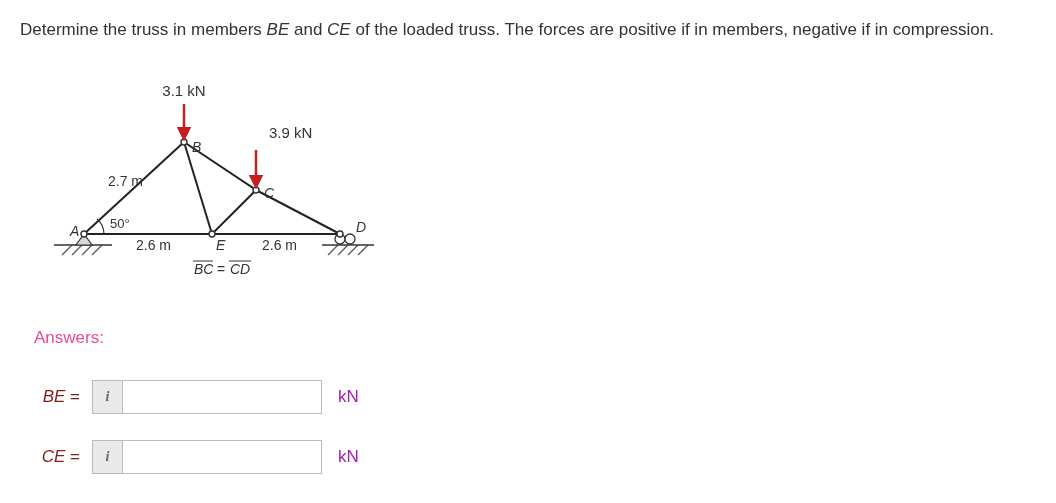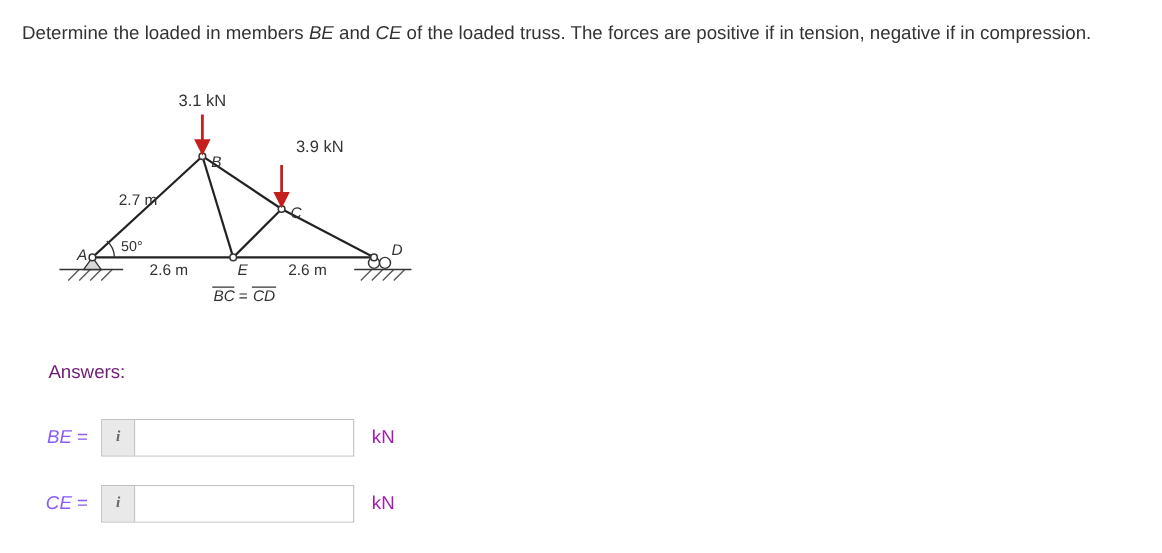--- a/index.html
+++ b/index.html
@@ -23,35 +23,35 @@
     .question em {
       font-style: italic;
     }
     .diagram-wrap {
       margin-left: 14px;
       margin-bottom: 22px;
       margin-top: 40px;
     }
     .answers-heading {
       font-size: 17px;
-      color: #701a75;
+      color: #ec4899;
       margin-bottom: 32px;
-      margin-left: 24px;
+      margin-left: 14px;
     }
     .answer-row {
       display: flex;
       align-items: center;
       margin-bottom: 26px;
       margin-left: 14px;
     }
     .answer-label {
       width: 46px;
       text-align: right;
       font-size: 17px;
-      color: #8b5cf6;
+      color: #7f1d1d;
       margin-right: 12px;
       font-style: italic;
     }
     .answer-label span.eq {
       font-style: normal;
     }
     .input-group {
       display: flex;
       align-items: stretch;
       border: 1px solid #bbb;
@@ -83,21 +83,21 @@
     .unit {
       font-size: 17px;
       color: #a21caf;
       margin-left: 16px;
     }
   </style>
 </head>
 <body>
 
 <div class="question">
-  <span>Determine the loaded in members </span><em>BE</em><span> and </span><em>CE</em><span> of the loaded truss. The forces are positive if in tension, negative if in compression.</span>
+  <span>Determine the truss in members </span><em>BE</em><span> and </span><em>CE</em><span> of the loaded truss. The forces are positive if in members, negative if in compression.</span>
 </div>
 
 <div class="diagram-wrap">
   <svg width="350" height="220" viewBox="0 0 350 220">
     <defs>
       <marker id="arrow" viewBox="0 0 10 10" refX="5" refY="5" markerWidth="6" markerHeight="6" orient="auto-start-reverse">
         <path d="M 0 0 L 10 5 L 0 10 z" fill="#c41e1e"></path>
       </marker>
     </defs>
 

